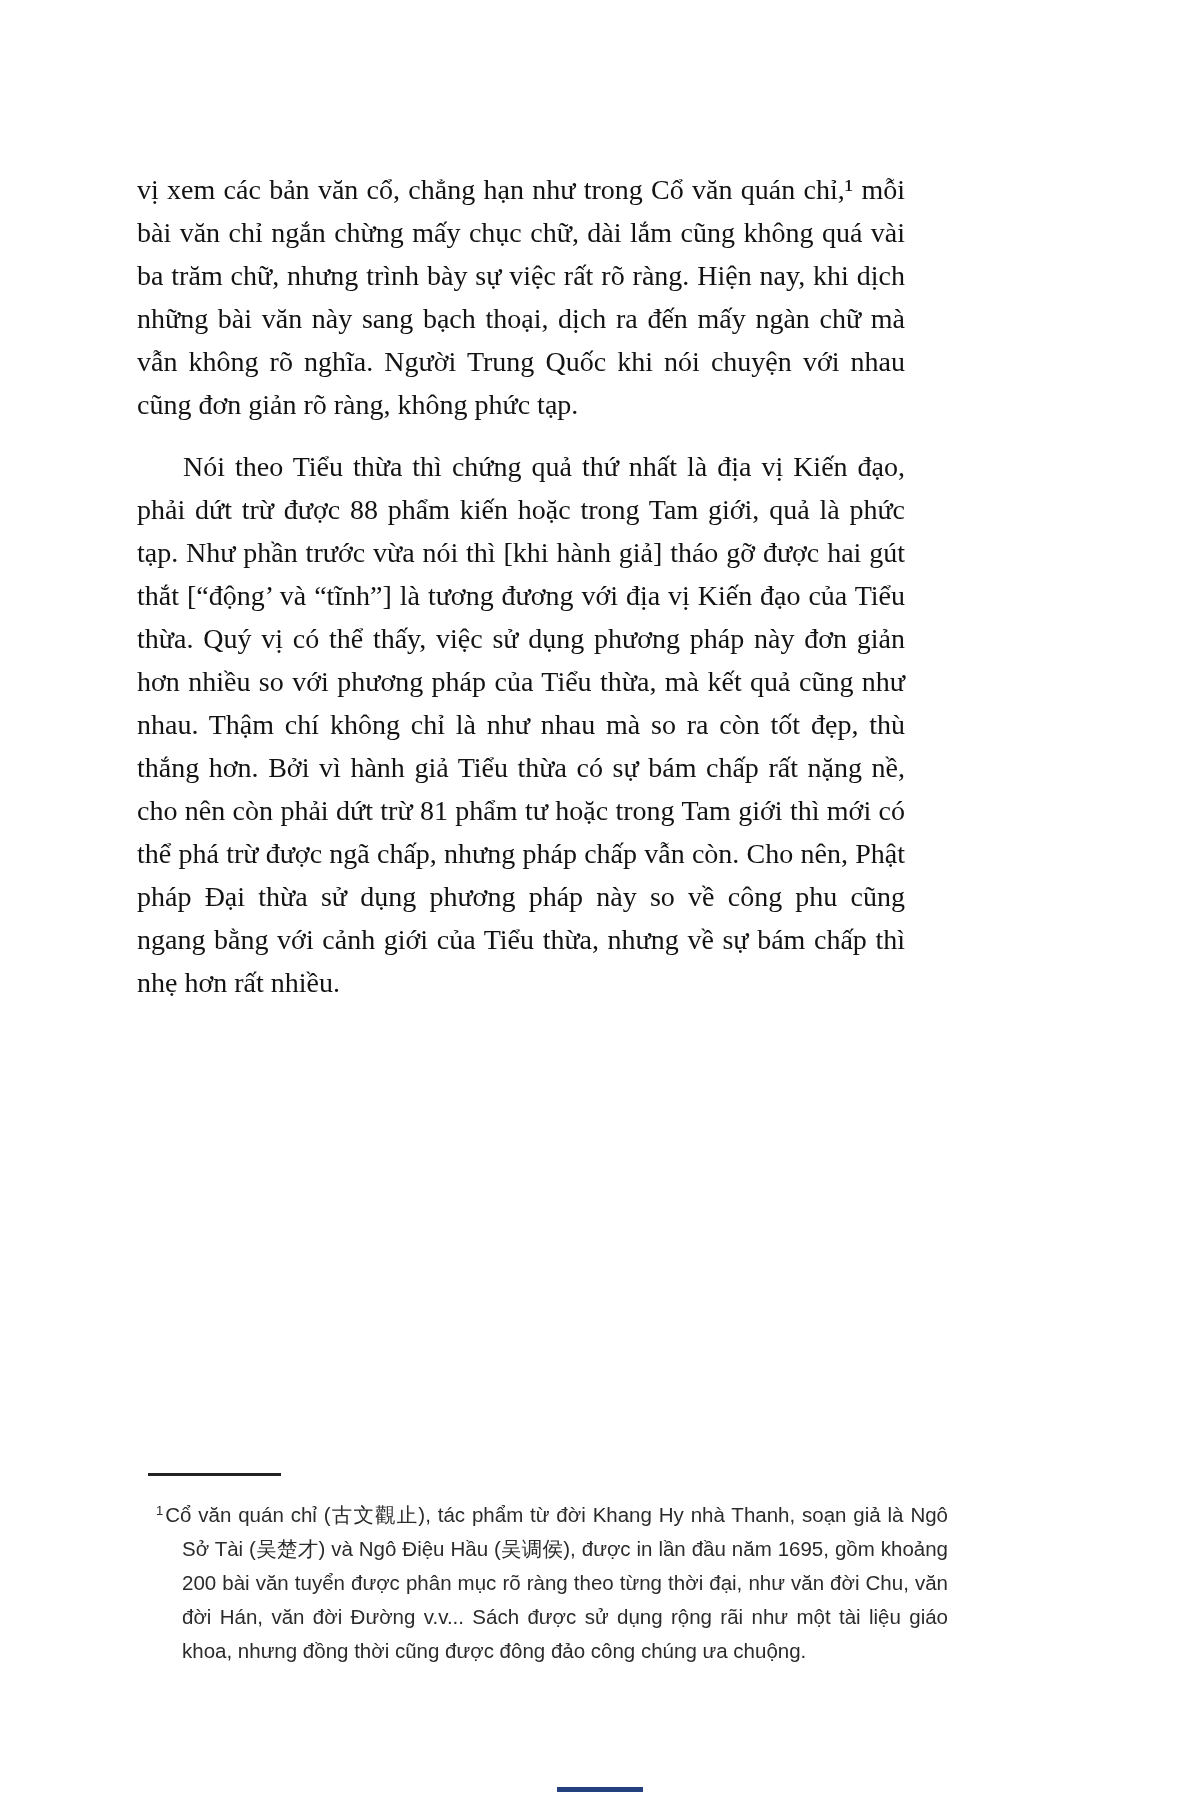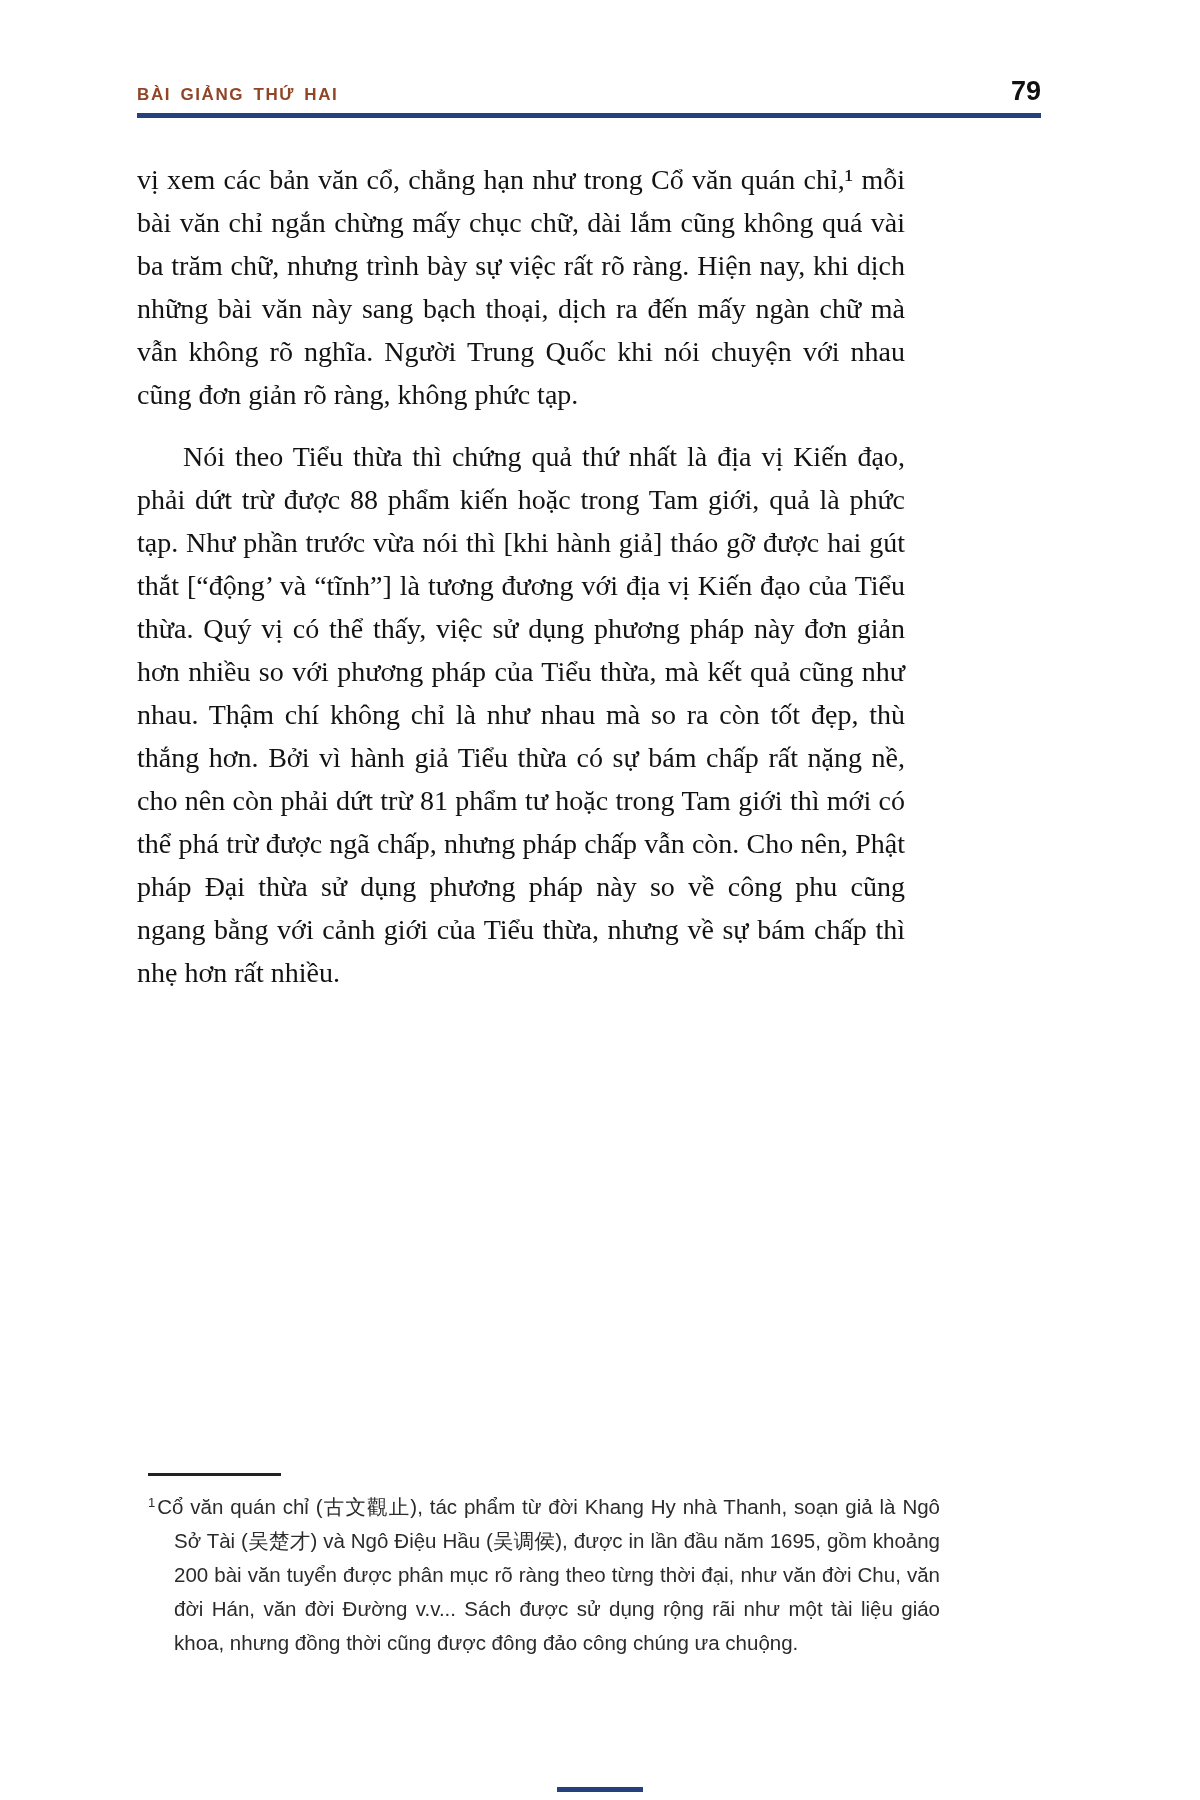--- a/index.html
+++ b/index.html
@@ -45,21 +45,21 @@
   }
   .header-rule {
     margin-top: 8px;
     height: 5px;
     background: #25407f;
   }
   
   .body-text {
     position: absolute;
     left: 137px;
-    top: 158px;
+    top: 168px;
     width: 768px;
     font-family: "Liberation Serif", serif;
     font-size: 28px;
     line-height: 43px;
     color: #131313;
     text-align: justify;
   }
   .body-text p {
     margin: 0 0 19px 0;
   }
@@ -80,21 +80,21 @@
     left: 148px;
     top: 1490px;
     width: 766px;
     font-family: "Liberation Sans", sans-serif;
     font-size: 20.5px;
     line-height: 34px;
     color: #2b2b2b;
     text-align: justify;
     padding-left: 26px;
     text-indent: -26px;
-    margin: 0;
+    margin: 8px;
   }
   .footnote sup {
     font-size: 13px;
     line-height: 0;
     vertical-align: 7px;
     margin-right: 2px;
   }
   
   .footer-mark {
     position: absolute;
@@ -103,27 +103,20 @@
     width: 86px;
     height: 5px;
     background: #25407f;
   }
 </style>
 </head>
 <body>
 
 <div class="page">
 
-  <div class="header">
-    <div class="header-row">
-      <span class="running-head">BÀI GIẢNG THỨ HAI</span>
-      <span class="page-number">79</span>
-    </div>
-    <div class="header-rule"></div>
-  </div>
 
   <div class="body-text">
     <p>vị xem các bản văn cổ, chẳng hạn như trong Cổ văn quán chỉ,¹ mỗi bài văn chỉ ngắn chừng mấy chục chữ, dài lắm cũng không quá vài ba trăm chữ, nhưng trình bày sự việc rất rõ ràng. Hiện nay, khi dịch những bài văn này sang bạch thoại, dịch ra đến mấy ngàn chữ mà vẫn không rõ nghĩa. Người Trung Quốc khi nói chuyện với nhau cũng đơn giản rõ ràng, không phức tạp.</p>
     <p class="indent">Nói theo Tiểu thừa thì chứng quả thứ nhất là địa vị Kiến đạo, phải dứt trừ được 88 phẩm kiến hoặc trong Tam giới, quả là phức tạp. Như phần trước vừa nói thì [khi hành giả] tháo gỡ được hai gút thắt [“động’ và “tĩnh”] là tương đương với địa vị Kiến đạo của Tiểu thừa. Quý vị có thể thấy, việc sử dụng phương pháp này đơn giản hơn nhiều so với phương pháp của Tiểu thừa, mà kết quả cũng như nhau. Thậm chí không chỉ là như nhau mà so ra còn tốt đẹp, thù thắng hơn. Bởi vì hành giả Tiểu thừa có sự bám chấp rất nặng nề, cho nên còn phải dứt trừ 81 phẩm tư hoặc trong Tam giới thì mới có thể phá trừ được ngã chấp, nhưng pháp chấp vẫn còn. Cho nên, Phật pháp Đại thừa sử dụng phương pháp này so về công phu cũng ngang bằng với cảnh giới của Tiểu thừa, nhưng về sự bám chấp thì nhẹ hơn rất nhiều.</p>
   </div>
 
   <div class="footnote-rule"></div>
 
   <p class="footnote"><sup>1</sup><span>Cổ văn quán chỉ (古文觀止), tác phẩm từ đời Khang Hy nhà Thanh, soạn giả là Ngô Sở Tài (吴楚才) và Ngô Điệu Hầu (吴调侯), được in lần đầu năm 1695, gồm khoảng 200 bài văn tuyển được phân mục rõ ràng theo từng thời đại, như văn đời Chu, văn đời Hán, văn đời Đường v.v... Sách được sử dụng rộng rãi như một tài liệu giáo khoa, nhưng đồng thời cũng được đông đảo công chúng ưa chuộng.</span></p>
 

